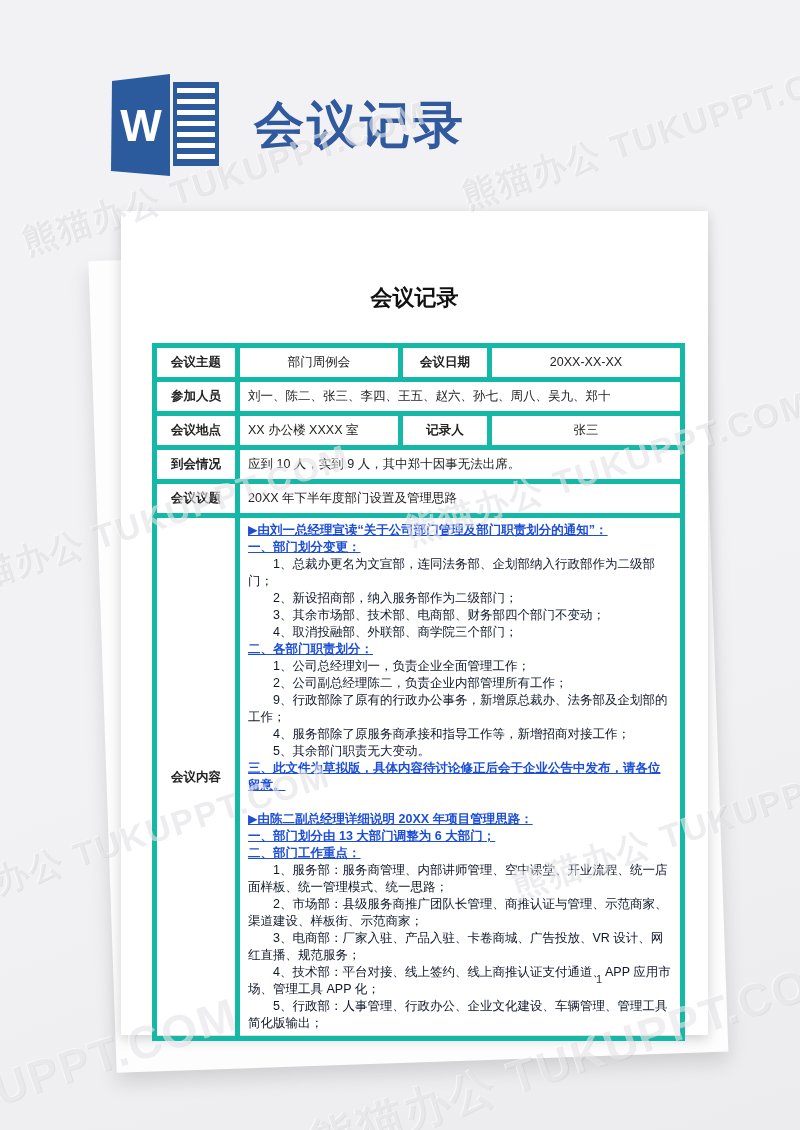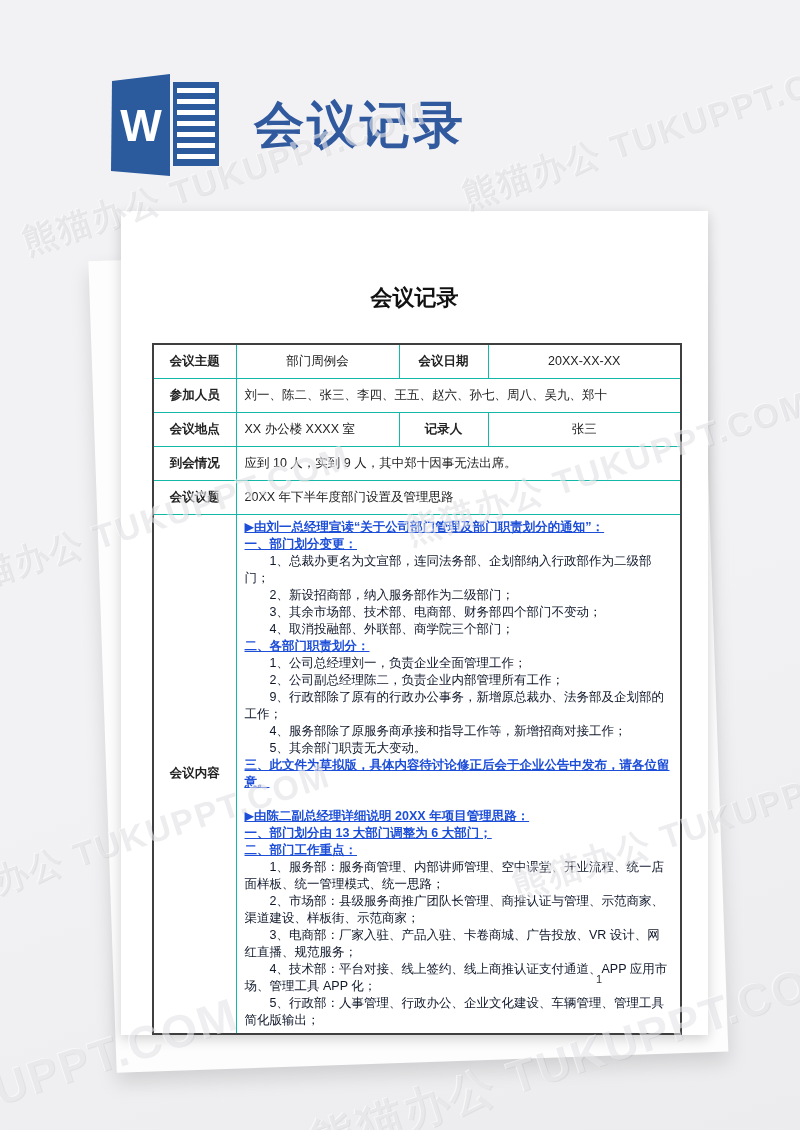--- a/index.html
+++ b/index.html
@@ -30,21 +30,21 @@
     margin:72px 0 0 0;text-align:center;
     font-size:22px;font-weight:700;color:#111;
   }
   
   table.info{
     border-collapse:collapse;table-layout:fixed;
     margin:30px 0 0 31px;width:528px;
     border:2px solid #3f3f3f;
   }
   table.info td{
-    border:1px solid #14b8a6;
+    border:5px solid #14b8a6;
     font-size:12.5px;line-height:17px;color:#222;
     padding:4px 8px;vertical-align:middle;
     overflow:hidden;
   }
   table.info tr.r{height:34px;}
   td.lbl{font-weight:700;text-align:center;font-size:13.5px;color:#111;padding:4px 2px;}
   td.val{text-align:left;margin-top:16px;}
   td.val.center{text-align:center;}
   td.content-cell{vertical-align:top;padding:7px 9px 8px 9px;}
   .para{min-height:17px;font-size:12.5px;line-height:17px;color:#0f172a;

